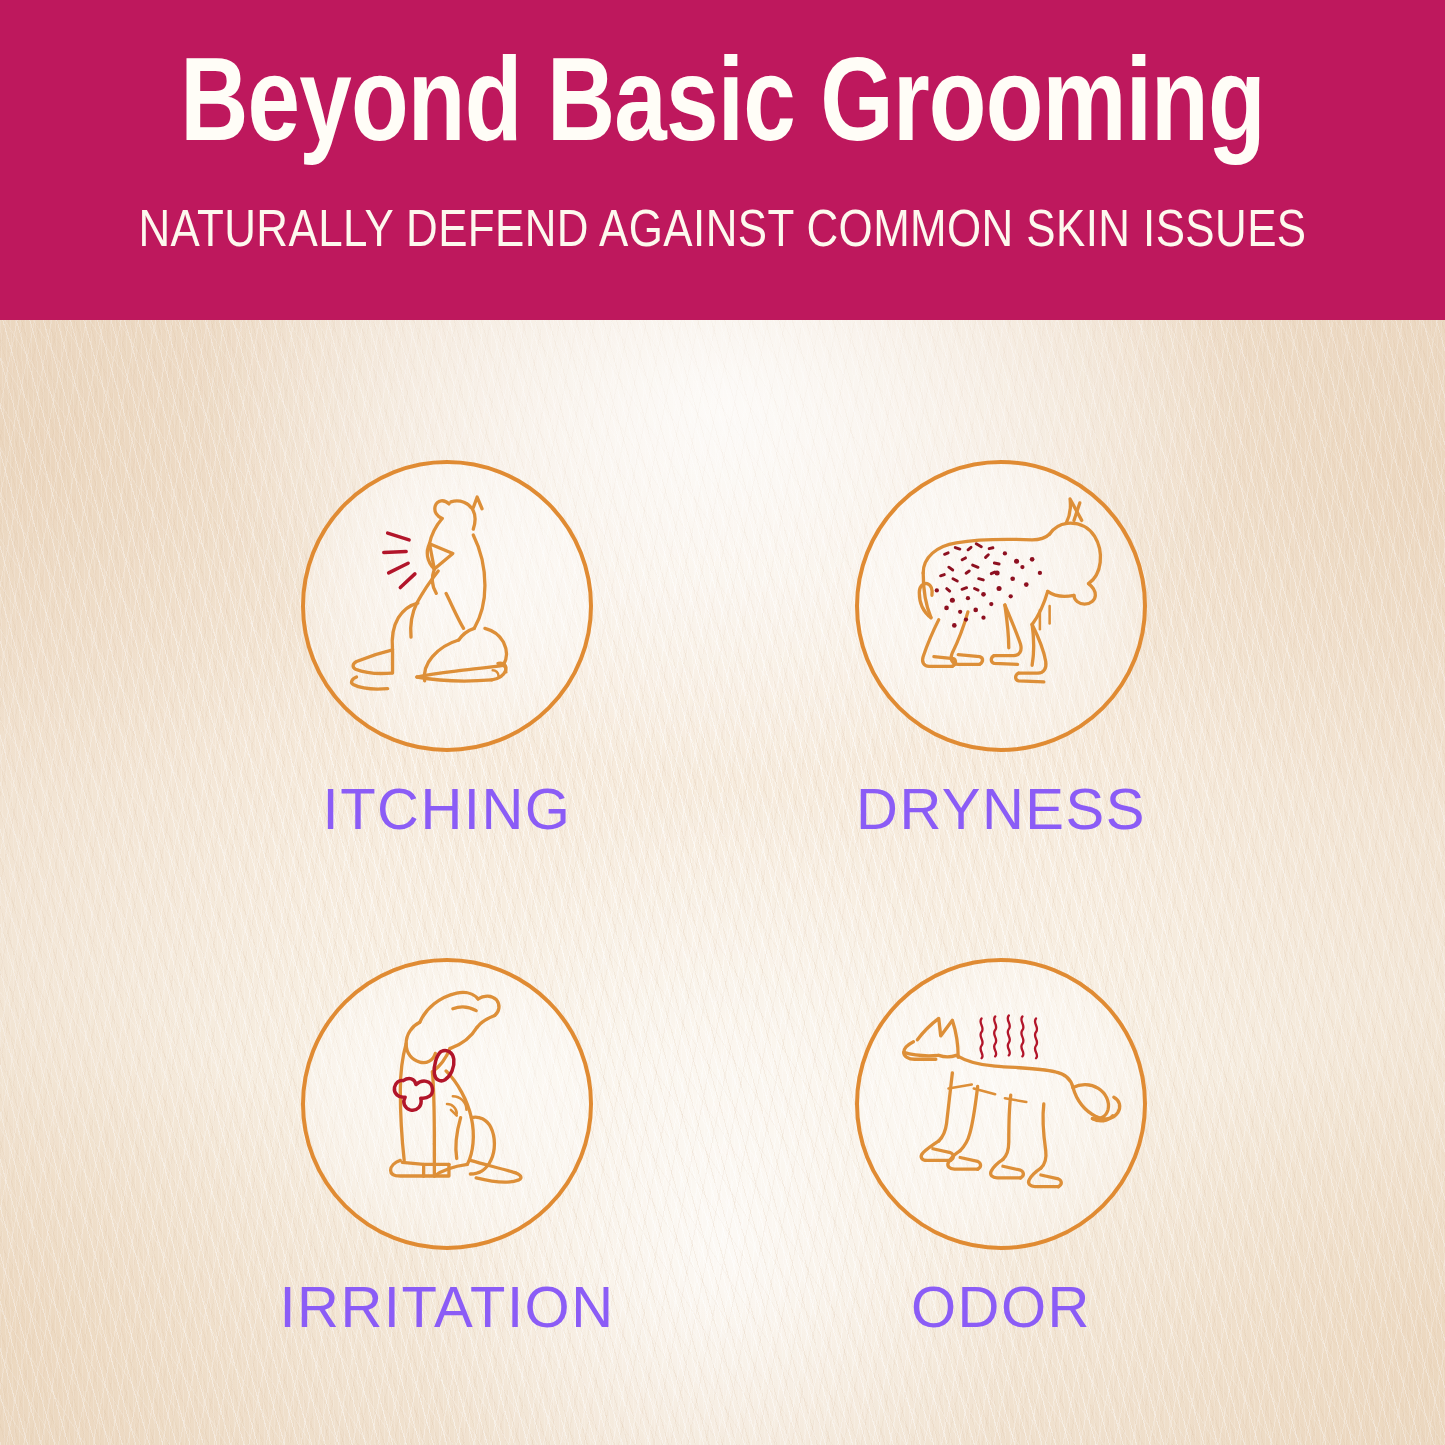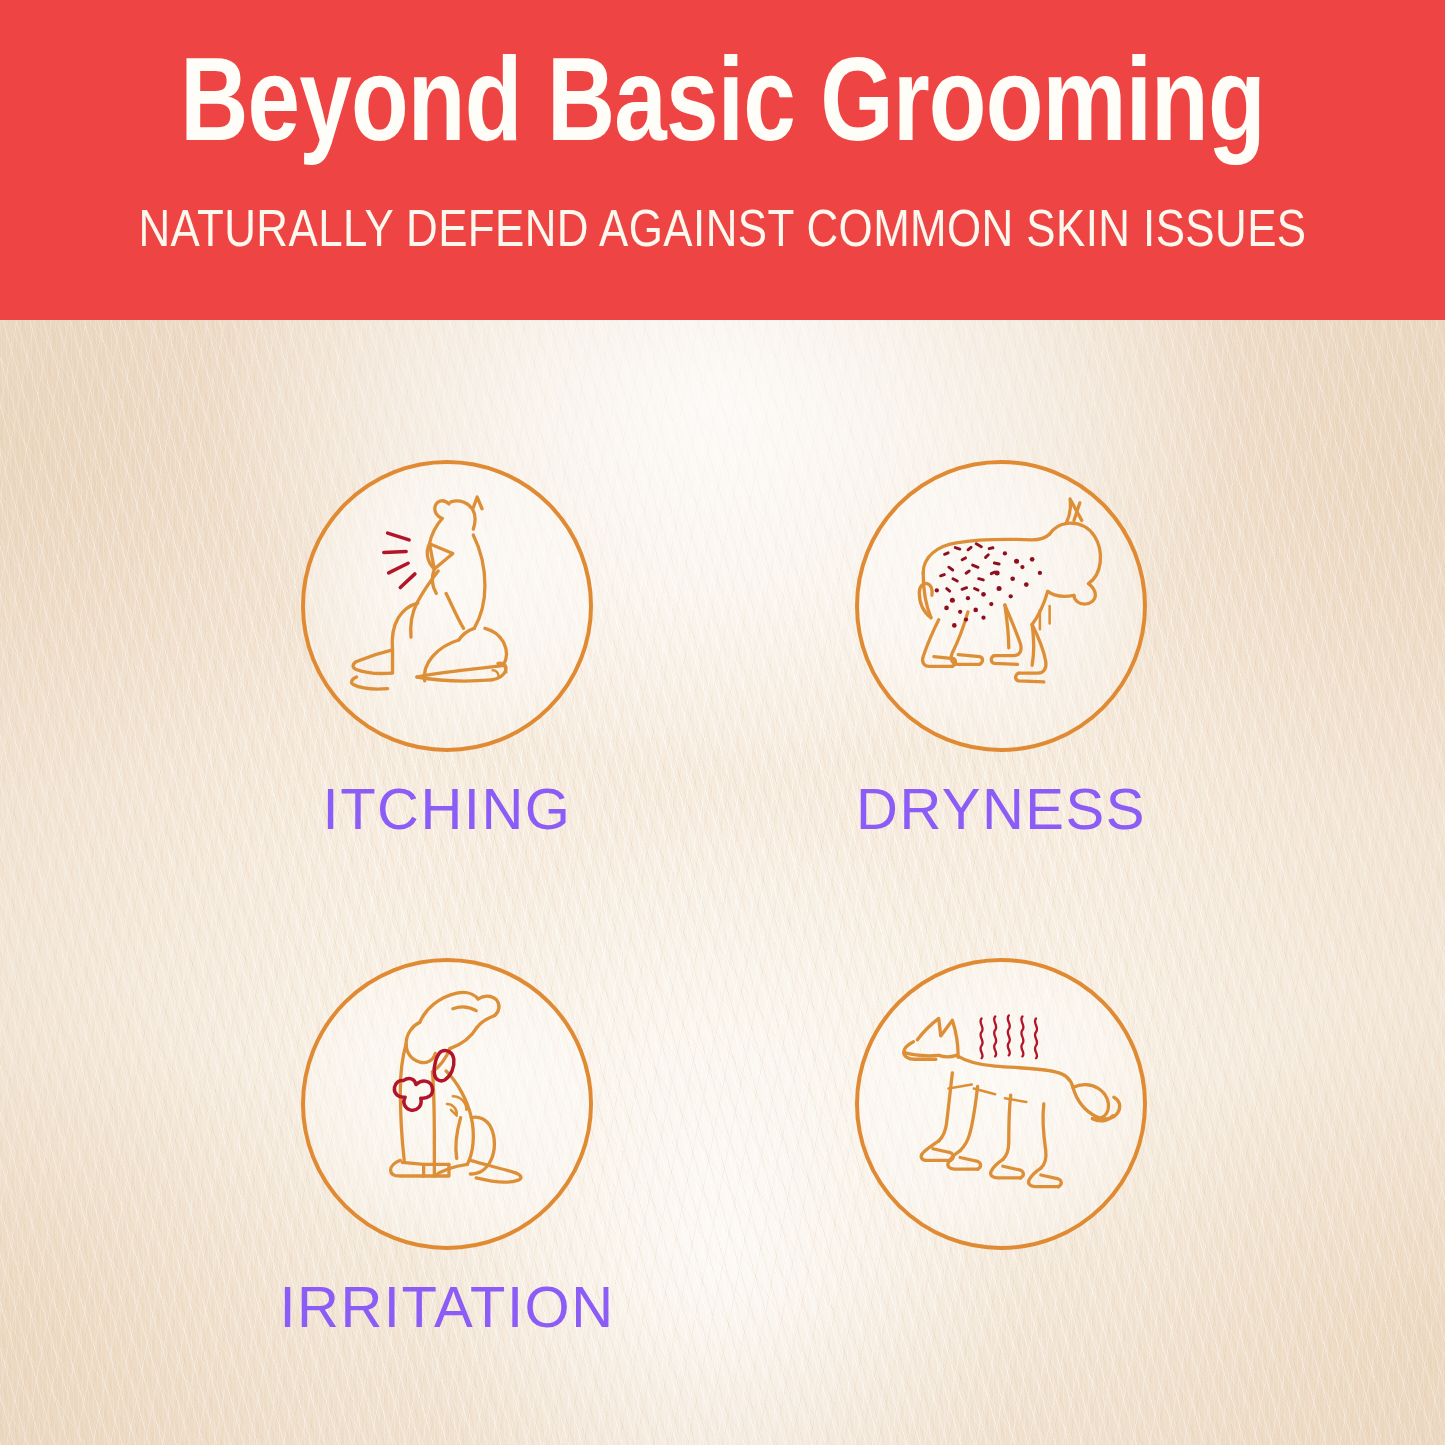--- a/index.html
+++ b/index.html
@@ -14,21 +14,21 @@
     overflow: hidden;
     font-family: "Liberation Sans", sans-serif;
   }
 
   
   #header {
     position: absolute;
     left: 0; top: 0;
     width: 1445px;
     height: 320px;
-    background: #ef4444;
+    background: #be185d;
     overflow: hidden;
     text-decoration: underline;
   }
   #title {
     position: absolute;
     left: 0; top: 38px;
     width: 1445px;
     text-align: center;
     color: #FFFDF7;
     font-family: "Liberation Sans Narrow", "Liberation Sans", sans-serif;
@@ -387,16 +387,17 @@
 
           <g>
             <path class="stroke-r-thin" d="M126 58 c-4 5 4 9 0 14 c-4 5 4 9 0 14 c-4 5 4 9 0 13"></path>
             <path class="stroke-r-thin" d="M140 56 c-4 5 4 9 0 14 c-4 5 4 9 0 14 c-4 5 4 9 0 13"></path>
             <path class="stroke-r-thin" d="M154 55 c-4 5 4 9 0 14 c-4 5 4 9 0 14 c-4 5 4 9 0 13"></path>
             <path class="stroke-r-thin" d="M168 56 c-4 5 4 9 0 14 c-4 5 4 9 0 14 c-4 5 4 9 0 13"></path>
             <path class="stroke-r-thin" d="M182 58 c-4 5 4 9 0 14 c-4 5 4 9 0 14 c-4 5 4 9 0 13"></path>
           </g>
         </svg>
       </div>
+      <div class="label">ODOR</div>
     </div>
 
   </div>
 </div>
 
 </body></html>

